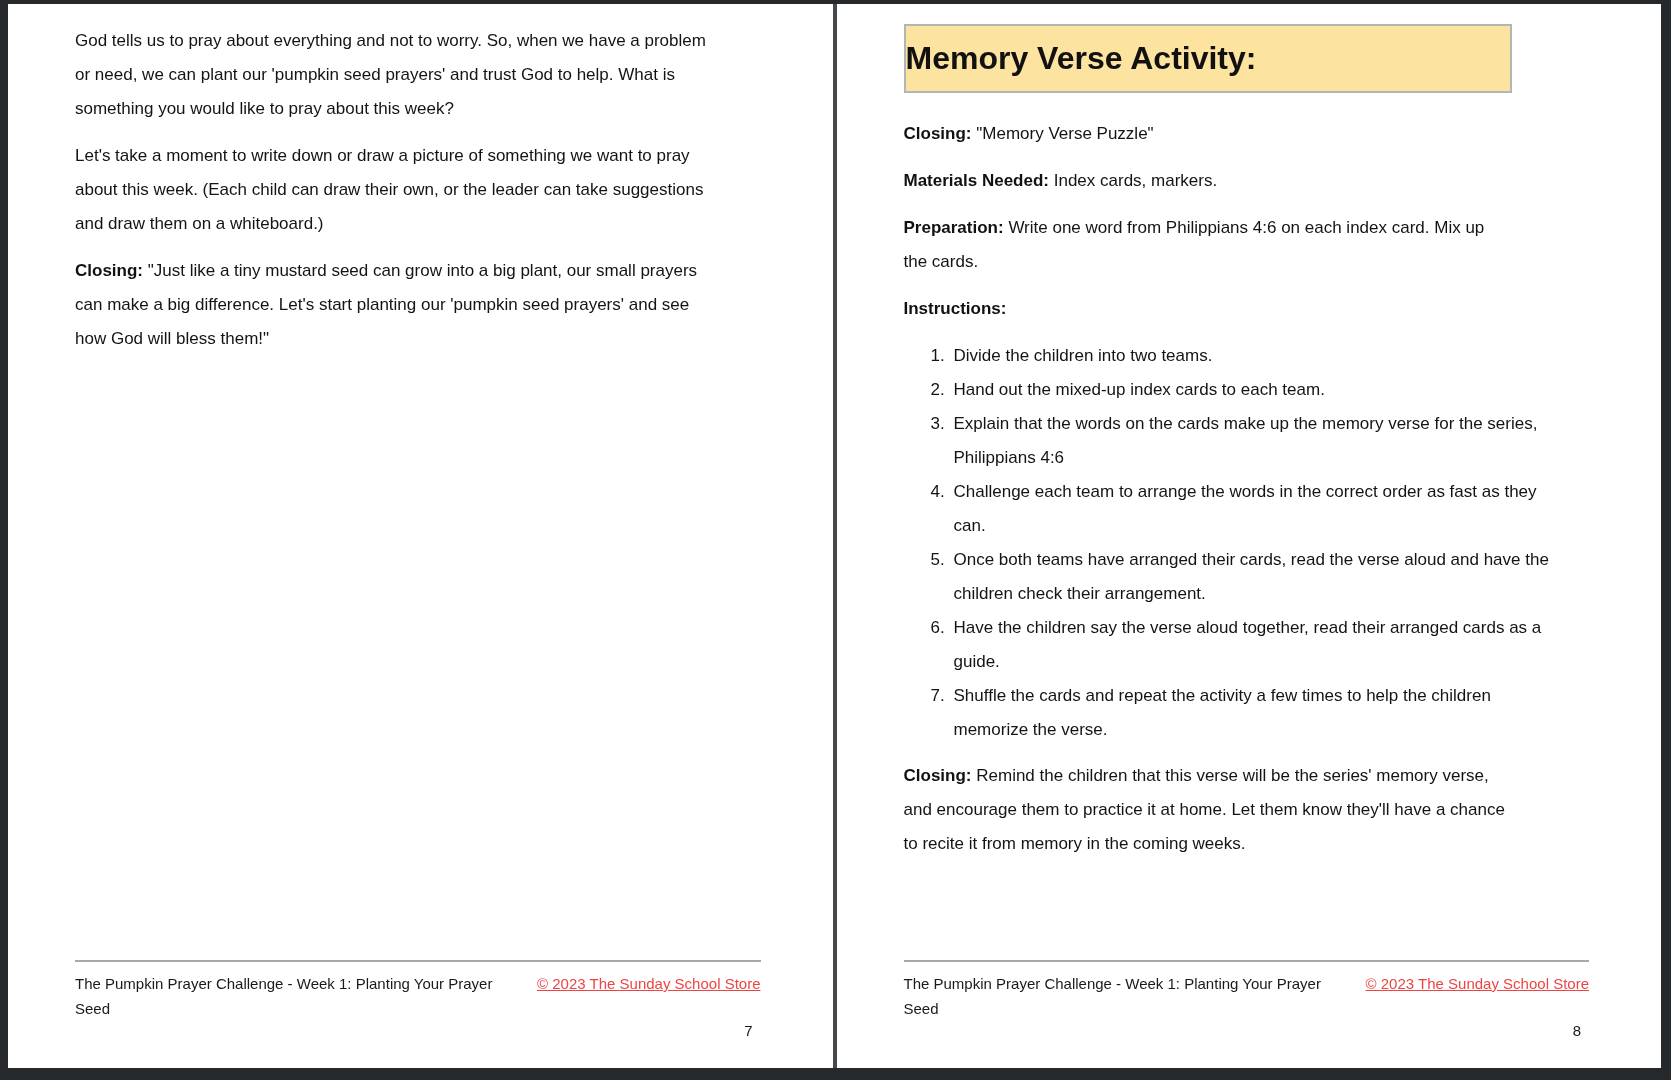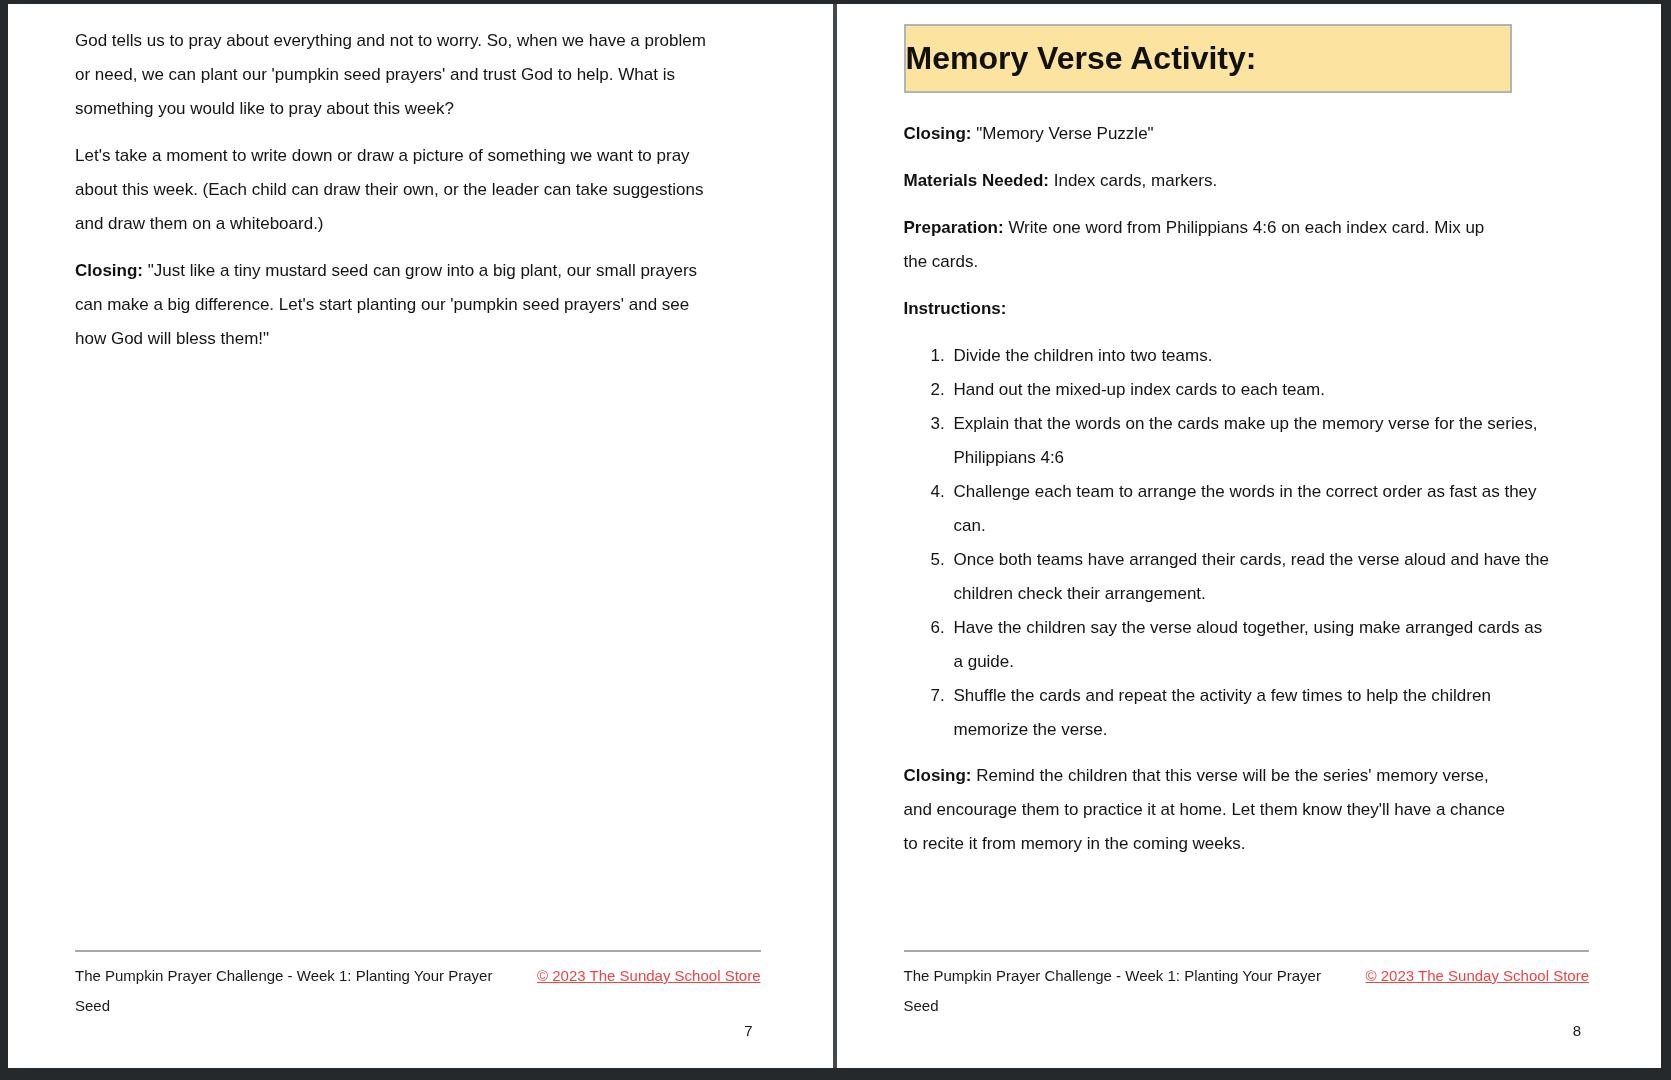--- a/index.html
+++ b/index.html
@@ -71,21 +71,21 @@
   }
   .footer-rule {
     border-top: 2px solid #a8a8a8;
     margin-bottom: 9px;
   }
   .footer-row {
     display: flex;
     justify-content: flex-end;
     align-items: baseline;
     font-size: 15px;
-    line-height: 30px;
+    line-height: 25px;
     color: #1a1a1a;
   }
   .footer-link {
     color: #ef4444;
     text-decoration: underline;
     cursor: pointer;
     white-space: nowrap;
     margin-left: 14px;
   }
   .footer-page {
@@ -130,21 +130,21 @@
     <p class="para"><strong>Preparation:</strong> <span>Write one word from Philippians 4:6 on each index card. Mix up the cards.</span></p>
 
     <p class="para"><strong>Instructions:</strong></p>
 
     <ol class="instructions">
       <li>Divide the children into two teams.</li>
       <li>Hand out the mixed-up index cards to each team.</li>
       <li>Explain that the words on the cards make up the memory verse for the series, Philippians 4:6</li>
       <li>Challenge each team to arrange the words in the correct order as fast as they can.</li>
       <li>Once both teams have arranged their cards, read the verse aloud and have the children check their arrangement.</li>
-      <li>Have the children say the verse aloud together, using make arranged cards as a guide.</li>
+      <li>Have the children say the verse aloud together, read their arranged cards as a guide.</li>
       <li>Shuffle the cards and repeat the activity a few times to help the children memorize the verse.</li>
     </ol>
 
     <p class="para"><strong>Closing:</strong> <span>Remind the children that this verse will be the series' memory verse, and encourage them to practice it at home. Let them know they'll have a chance to recite it from memory in the coming weeks.</span></p>
 
     <div class="footer">
       <div class="footer-rule"></div>
       <div class="footer-row">
         <span class="footer-title">The Pumpkin Prayer Challenge - Week 1: Planting Your Prayer Seed</span>
         <a class="footer-link">© 2023 The Sunday School Store</a>

